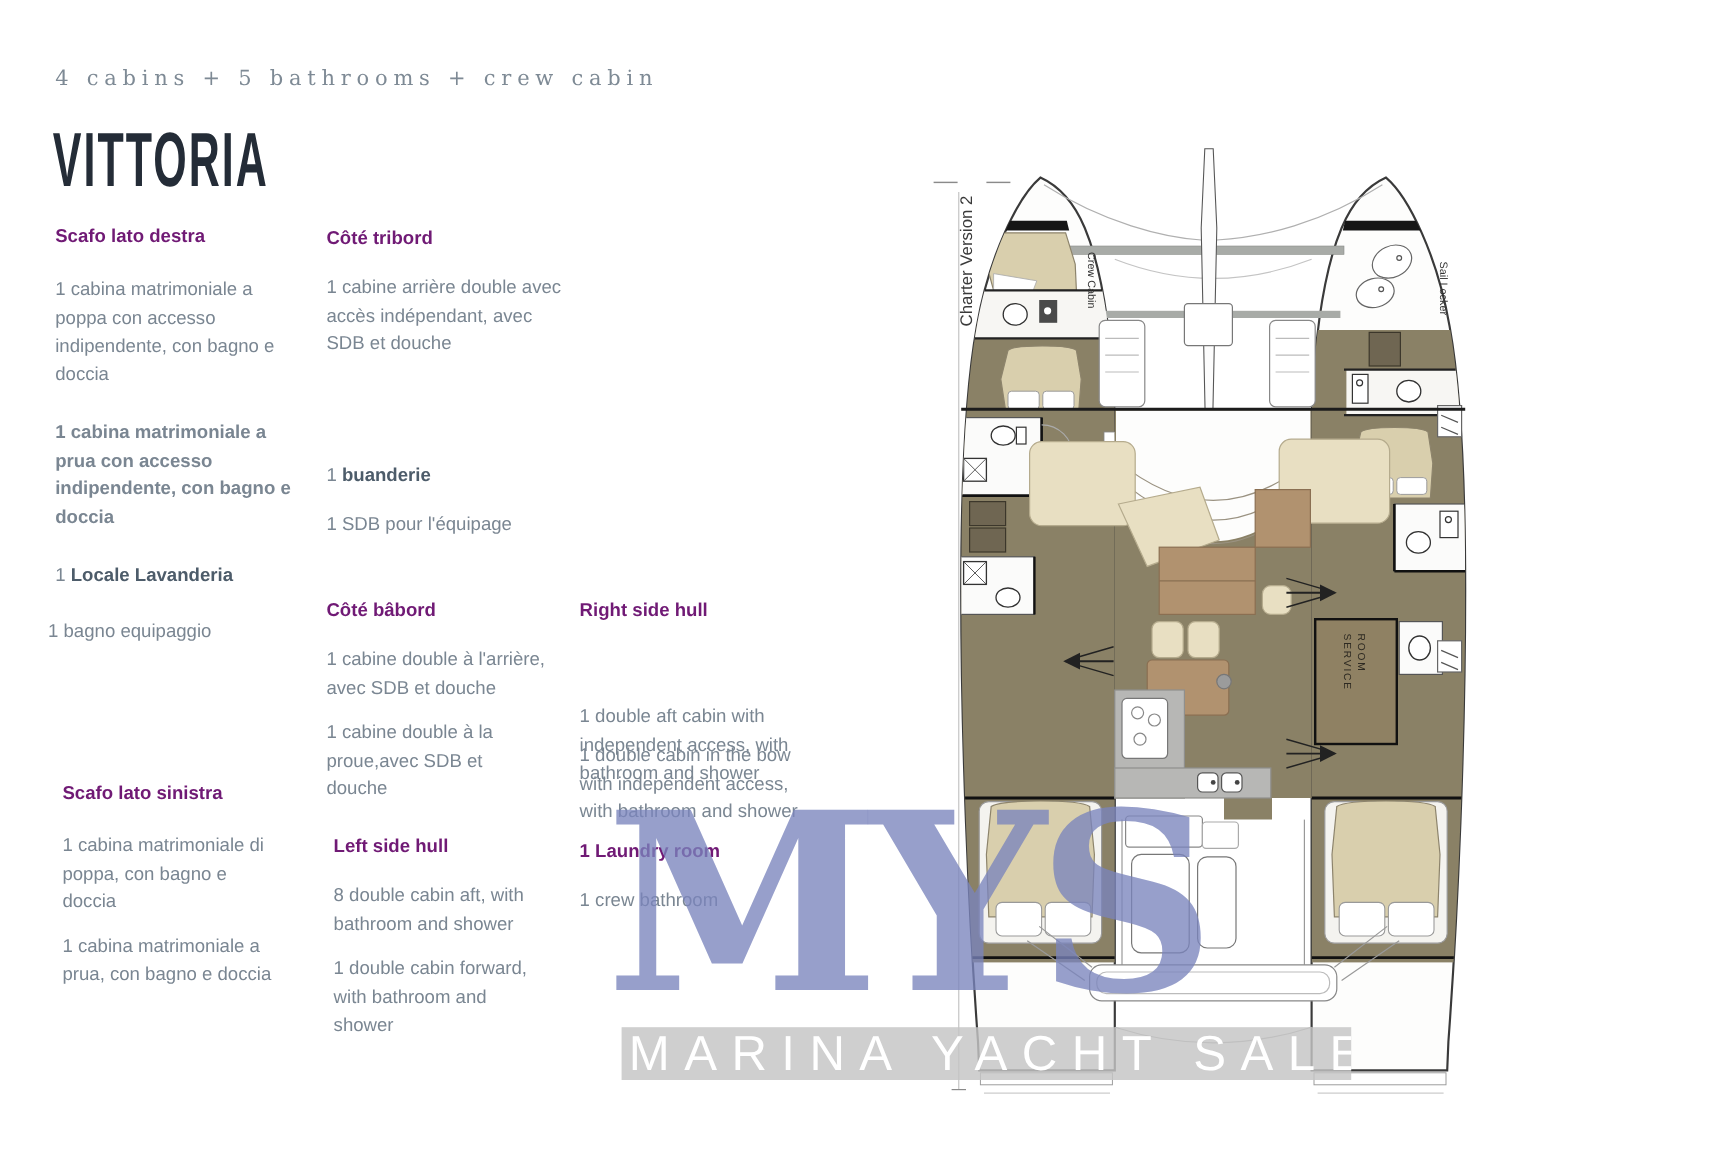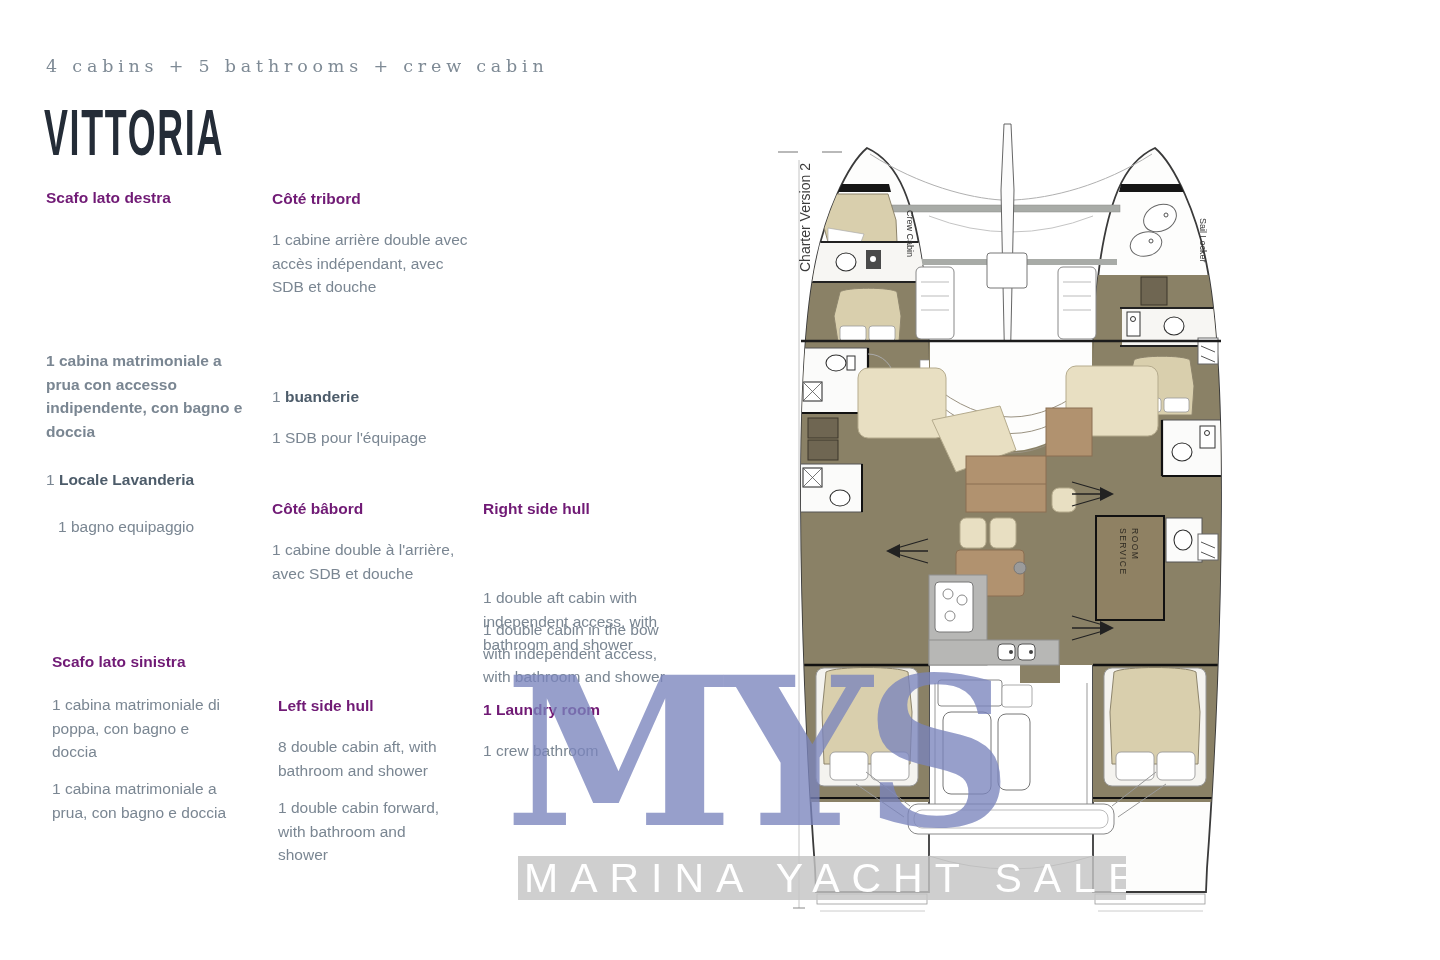--- a/index.html
+++ b/index.html
@@ -32,33 +32,35 @@
 </style>
 </head>
 <body>
 
 <div id="page">
 
   <div class="abs subtitle">4 cabins + 5 bathrooms + crew cabin</div>
   <div class="abs title">VITTORIA</div>
 
   <div class="abs h" style="left:46px;top:186px;">Scafo lato destra</div>
+  <div class="abs p" style="left:46px;top:230px;width:205px;">1 cabina matrimoniale a poppa con accesso indipendente, con bagno e doccia</div>
   <div class="abs p" style="left:46px;top:349px;width:205px;font-weight:bold;">1 cabina matrimoniale a prua con accesso indipendente, con bagno e doccia</div>
   <div class="abs p" style="left:46px;top:468px;"><span>1 </span><b>Locale Lavanderia</b></div>
-  <div class="abs p" style="left:58px;top:515px;">1 bagno equipaggio</div>
+  <div class="abs p" style="left:40px;top:515px;">1 bagno equipaggio</div>
   <div class="abs h" style="left:52px;top:650px;">Scafo lato sinistra</div>
   <div class="abs p" style="left:52px;top:693px;width:178px;">1 cabina matrimoniale di poppa, con bagno e doccia</div>
   <div class="abs p" style="left:52px;top:777px;width:200px;">1 cabina matrimoniale a prua, con bagno e doccia</div>
 
   <div class="abs h" style="left:272px;top:187px;">Côté tribord</div>
   <div class="abs p" style="left:272px;top:228px;width:202px;">1 cabine arrière double avec accès indépendant, avec SDB et douche</div>
   <div class="abs p" style="left:272px;top:385px;"><span>1 </span><b>buanderie</b></div>
   <div class="abs p" style="left:272px;top:426px;">1 SDB pour l'équipage</div>
   <div class="abs h" style="left:272px;top:497px;">Côté bâbord</div>
   <div class="abs p" style="left:272px;top:538px;width:205px;">1 cabine double à l'arrière, avec SDB et douche</div>
+  <div class="abs p" style="left:272px;top:599px;width:162px;">1 cabine double à la proue,avec SDB et douche</div>
   <div class="abs h" style="left:278px;top:694px;">Left side hull</div>
   <div class="abs p" style="left:278px;top:735px;width:188px;">8 double cabin aft, with bathroom and shower</div>
   <div class="abs p" style="left:278px;top:796px;width:178px;">1 double cabin forward, with bathroom and shower</div>
 
   <div class="abs h" style="left:483px;top:497px;">Right side hull</div>
   <div class="abs p" style="left:483px;top:538px;width:195px;margin-top:48px;">1 double aft cabin with independent access, with bathroom and shower</div>
   <div class="abs p" style="left:483px;top:618px;width:195px;">1 double cabin in the bow with independent access, with bathroom and shower</div>
   <div class="abs h" style="left:483px;top:698px;">1 Laundry room</div>
   <div class="abs p" style="left:483px;top:739px;">1 crew bathroom</div>
 

